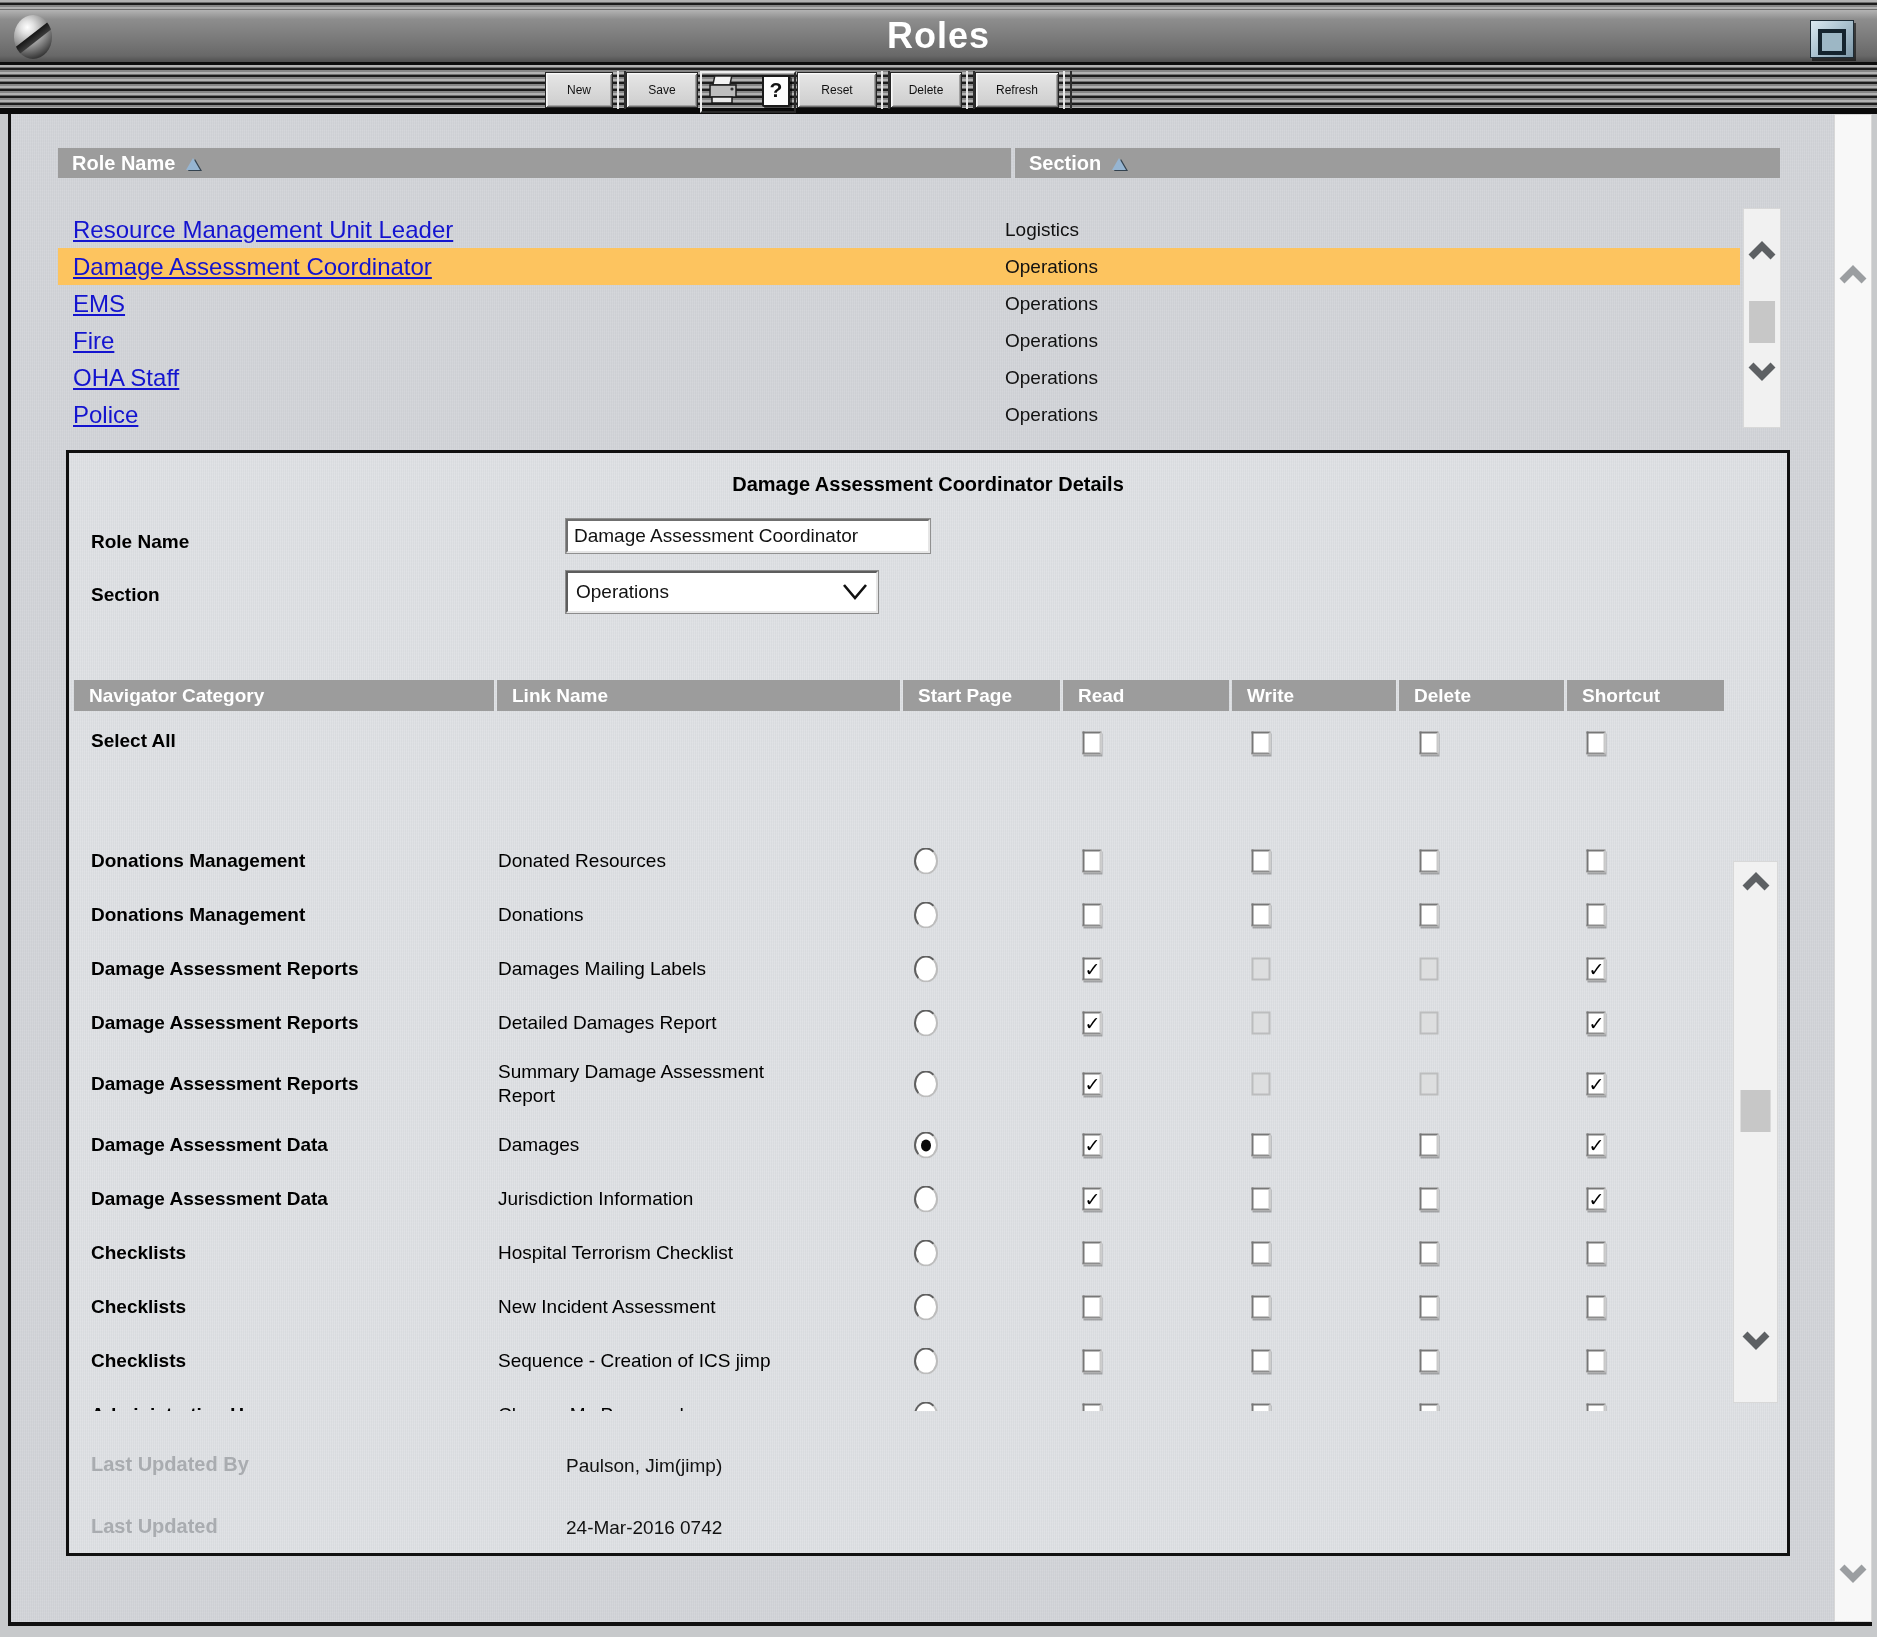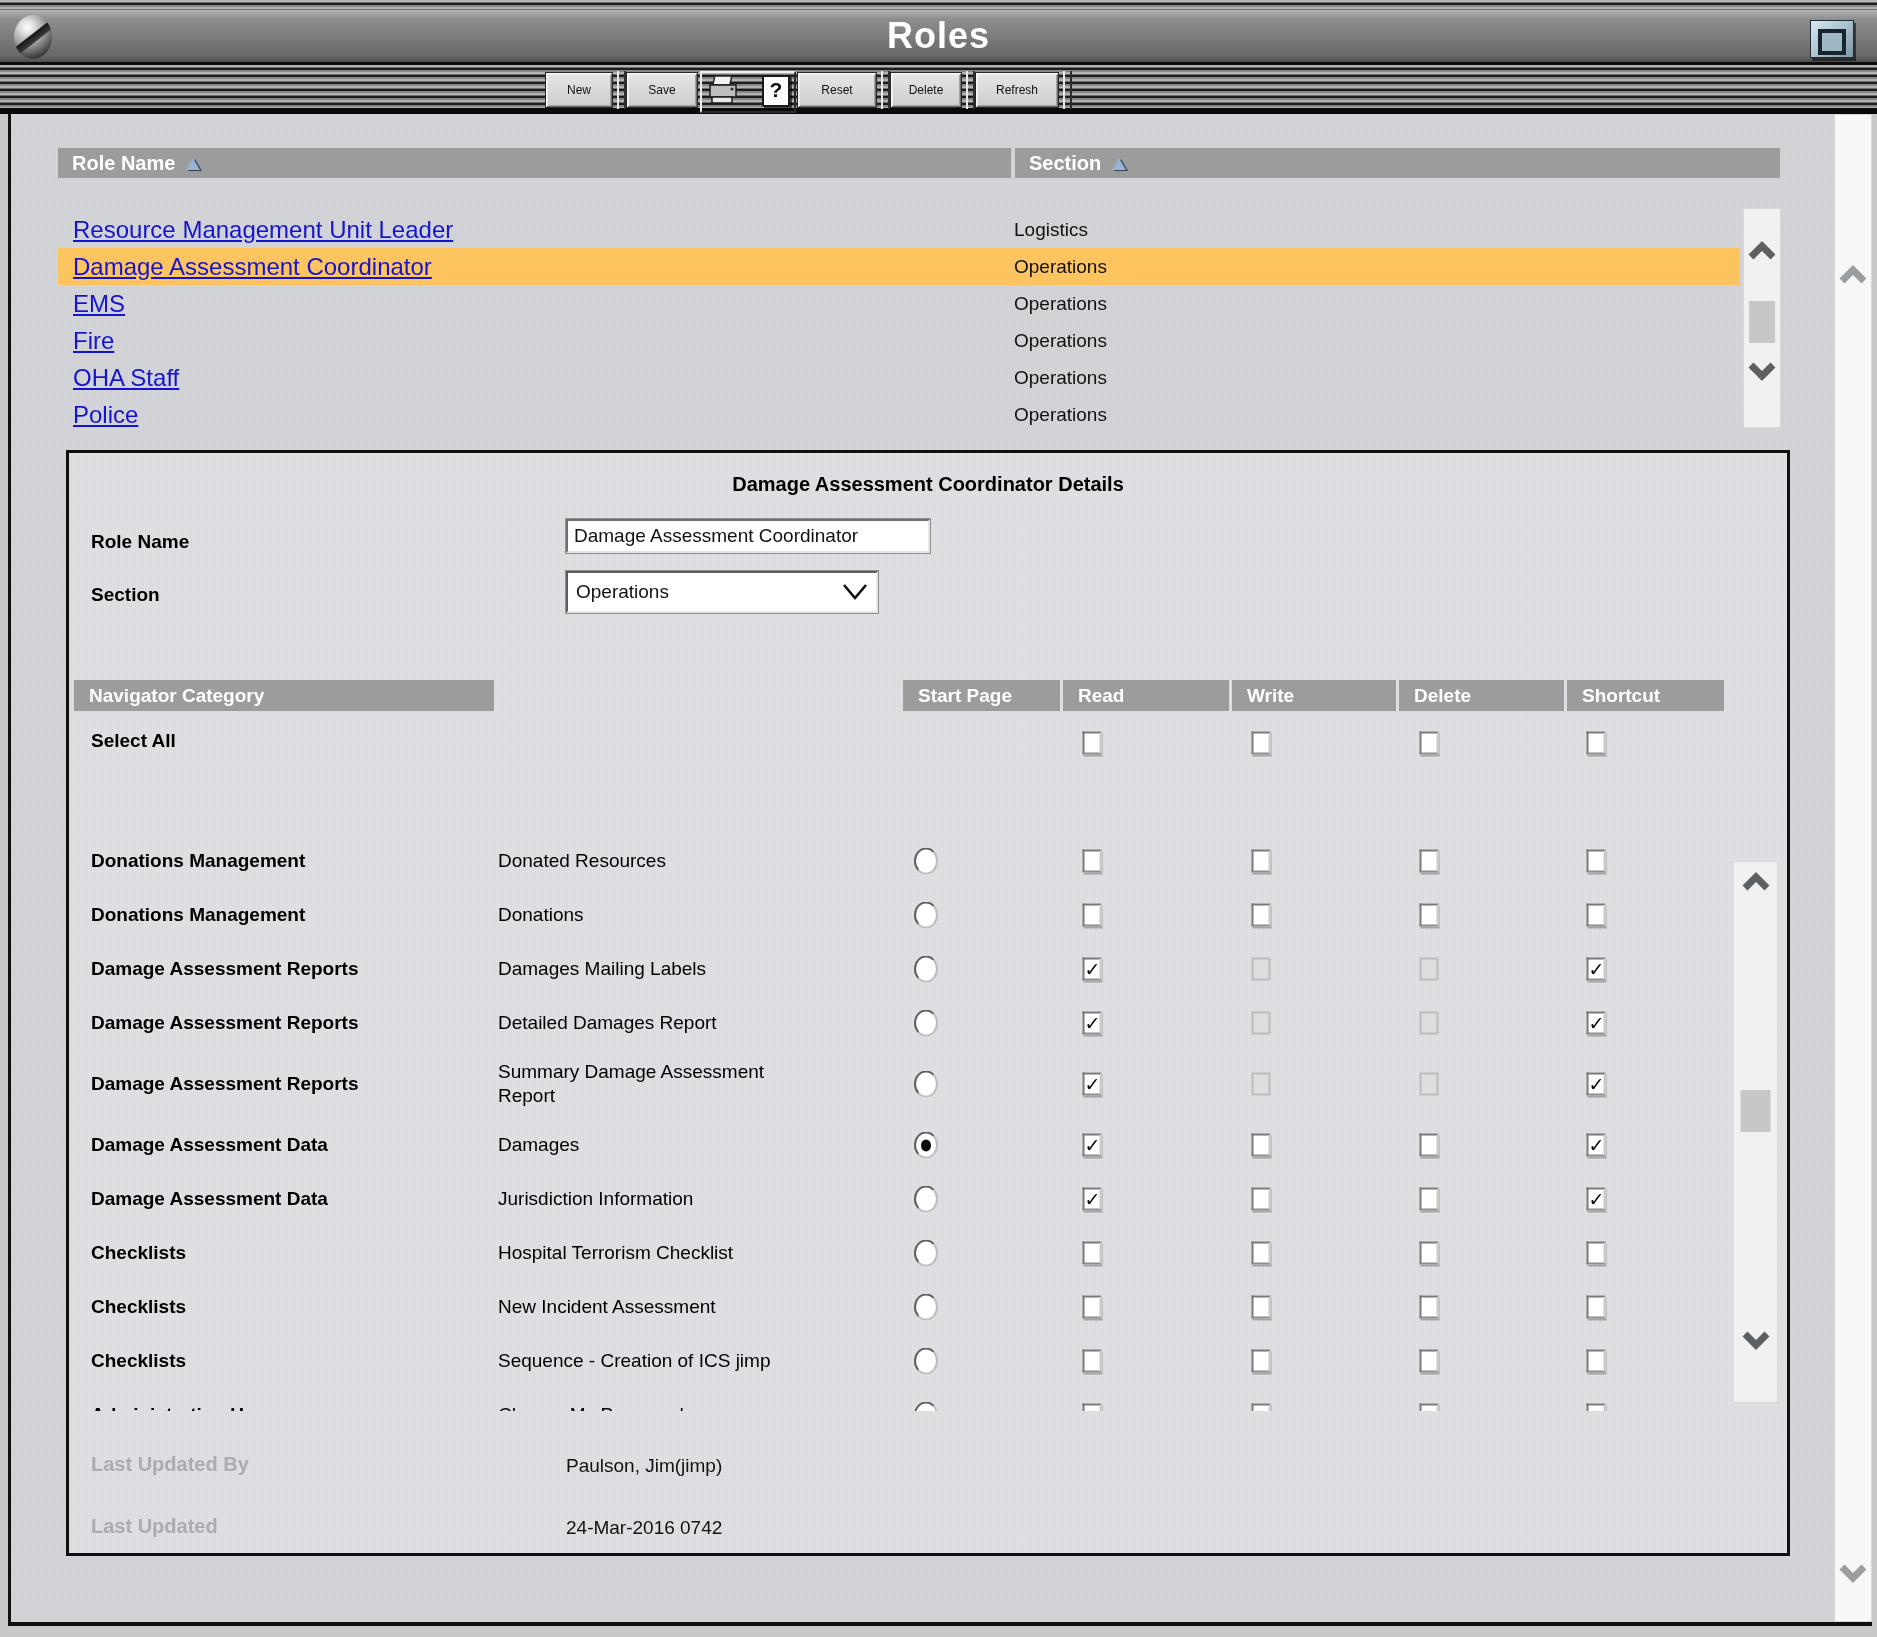--- a/index.html
+++ b/index.html
@@ -50,21 +50,21 @@
            font-size:20px;line-height:30px;padding-left:14px;box-sizing:border-box;cursor:pointer;}
   .sort-tri{display:inline-block;width:0;height:0;margin-left:5px;
             border-left:7px solid transparent;border-right:7px solid transparent;
             border-bottom:12px solid #96b5d2;filter:drop-shadow(2px 1px 0 #33424f);}
 
   #rolesRows{position:absolute;left:47px;top:97px;width:1682px;height:222px;}
   .role-row{position:absolute;left:0;width:100%;height:37px;}
   .role-row a{position:absolute;left:15px;top:50%;transform:translateY(-50%);
               color:#1414cf;font-size:24px;text-decoration:underline;cursor:pointer;}
   .role-row .sect{position:absolute;left:947px;top:50%;transform:translateY(-50%);
-              color:#111;font-size:19px;margin-left:9px;}
+              color:#111;font-size:19px;}
 
   
   .sb-track{position:absolute;background:#f1f1f1;border:1px solid #d8d8d8;box-sizing:border-box;}
   .sb-thumb{position:absolute;left:50%;transform:translateX(-50%);width:72%;background:#c7c7c7;cursor:pointer;}
   .sb-arrow{position:absolute;left:50%;transform:translateX(-50%);width:30px;height:20px;cursor:pointer;}
 
   
   #details{position:absolute;left:55px;top:336px;width:1718px;height:1100px;background:#dfe1e4;
            border:3px solid #101010;
            background-image:
@@ -228,20 +228,21 @@
       <div class="fld-label" style="top:131px">Section</div>
       <div id="section-select">
         <span>Operations</span>
         <svg width="26" height="18" viewBox="0 0 26 18">
           <polyline points="2,2 13,15 24,2" fill="none" stroke="#111" stroke-width="2.6"></polyline>
         </svg>
       </div>
 
       <div id="permHeader">
           <div class="ph-cell" style="left: 0px; width: 420px;">Navigator Category</div>
+          <div class="ph-cell" style="left: 423px; width: 403px;">Link Name</div>
           <div class="ph-cell" style="left: 829px; width: 157px;">Start Page</div>
           <div class="ph-cell" style="left: 989px; width: 166px;">Read</div>
           <div class="ph-cell" style="left: 1158px; width: 164px;">Write</div>
           <div class="ph-cell" style="left: 1325px; width: 165px;">Delete</div>
           <div class="ph-cell" style="left: 1493px; width: 157px;">Shortcut</div>
         </div>
 
       <div id="select-all-row">
         <span class="sa-label">Select All</span>
         <span class="cb un" style="left:1023px"></span>

